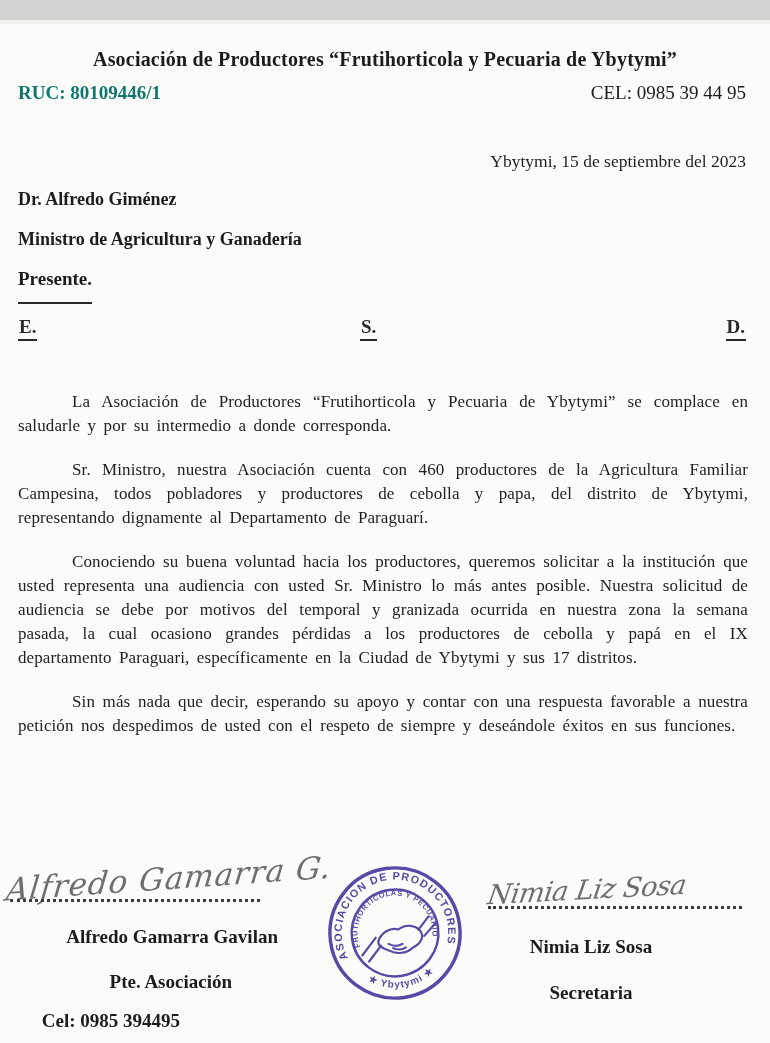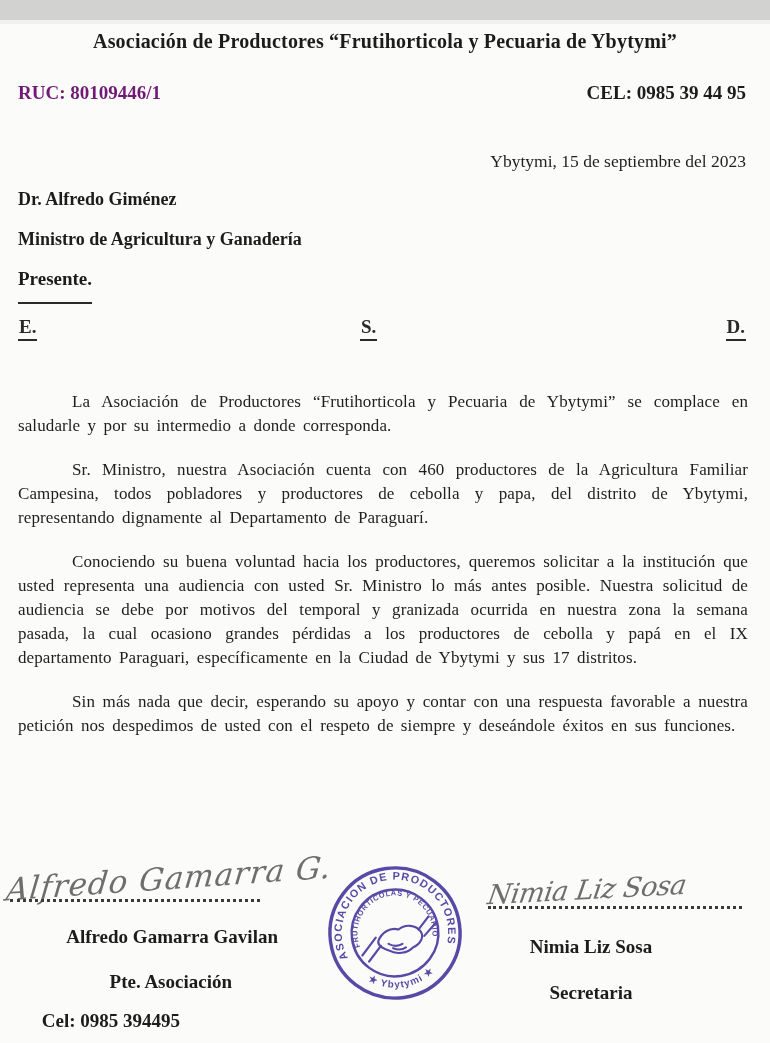--- a/index.html
+++ b/index.html
@@ -6,25 +6,25 @@
   html,body { width:770px; }
   body { font-family:"Liberation Serif","DejaVu Serif",serif; background:#e9e9e7; }
   .page {
     position:relative; width:770px; height:1043px;
     background:#fbfbf9; overflow:hidden; color:#222;
   }
   .topbar { position:absolute; left:0; top:0; width:770px; height:20px; background:#d2d2d0; border-bottom:2px solid #eceary; }
   .topbar-seam { position:absolute; left:0; top:20px; width:770px; height:4px; background:#f1f1ee; }
 
   .org-title {
-    position:absolute; left:0; top:30px; width:770px; text-align:center;
+    position:absolute; left:0; top:48px; width:770px; text-align:center;
     font-weight:bold; font-size:20px; color:#1c1c1c; letter-spacing:0.2px;
   }
-  .ruc { position:absolute; left:18px; top:82px; font-weight:bold; font-size:19px; color:#701a75; }
-  .cel { position:absolute; right:24px; top:82px; font-weight:bold; font-size:19px; color:#1c1c1c;margin-left:24px; }
+  .ruc { position:absolute; left:18px; top:82px; font-weight:bold; font-size:19px; color:#0f766e; }
+  .cel { position:absolute; right:24px; top:82px; font-weight:normal; font-size:19px; color:#1c1c1c;margin-left:24px; }
   .dateline { position:absolute; right:24px; top:151px; font-size:17.5px; color:#1f1f1f; }
 
   .recipient-name  { position:absolute; left:18px; top:189px; font-weight:bold; font-size:18px; color:#1c1c1c; }
   .recipient-title { position:absolute; left:18px; top:229px; font-weight:bold; font-size:18px; color:#1c1c1c; }
   .presente {
     position:absolute; left:18px; top:268px; font-weight:bold; font-size:19px; color:#1c1c1c;
     border-bottom:2.5px solid #2a2a2a; padding-bottom:12px;
   }
   .esd-e, .esd-s, .esd-d {
     position:absolute; top:316px; font-weight:bold; font-size:19px; color:#2a2a2a;

